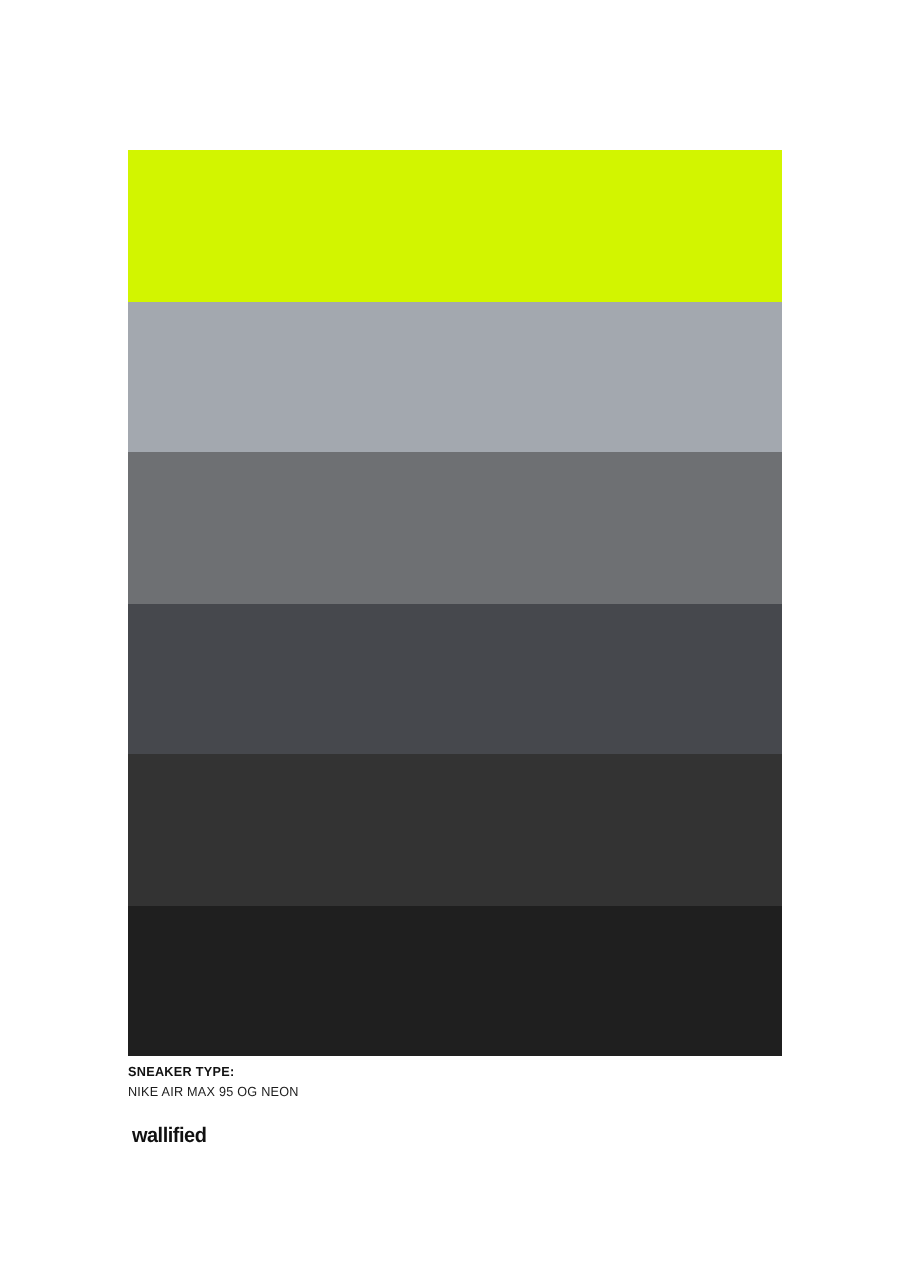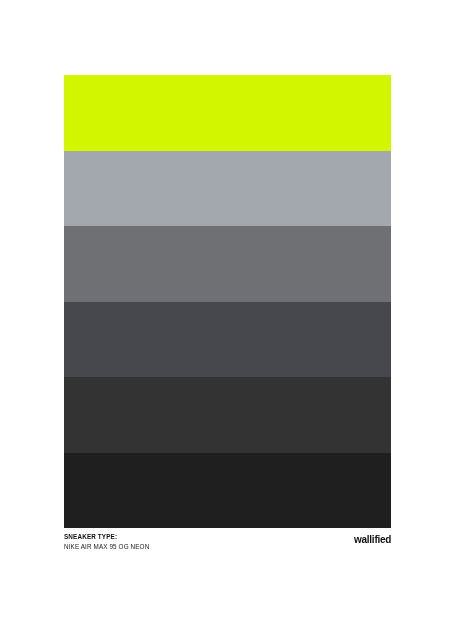--- a/index.html
+++ b/index.html
@@ -32,21 +32,21 @@
     width: 100%;
     flex: 1 1 0;
     display: block;
   }
   .caption-row {
     position: absolute;
     left: 64px;
     top: 534px;
     width: 327px;
     display: flex;
-    flex-direction: row;
+    flex-direction: column;
     align-items: flex-start;
     justify-content: space-between;
     gap: 13px;
   }
   .caption-left {
     display: flex;
     flex-direction: column;
     line-height: 1.0;
   }
   .caption-title {

